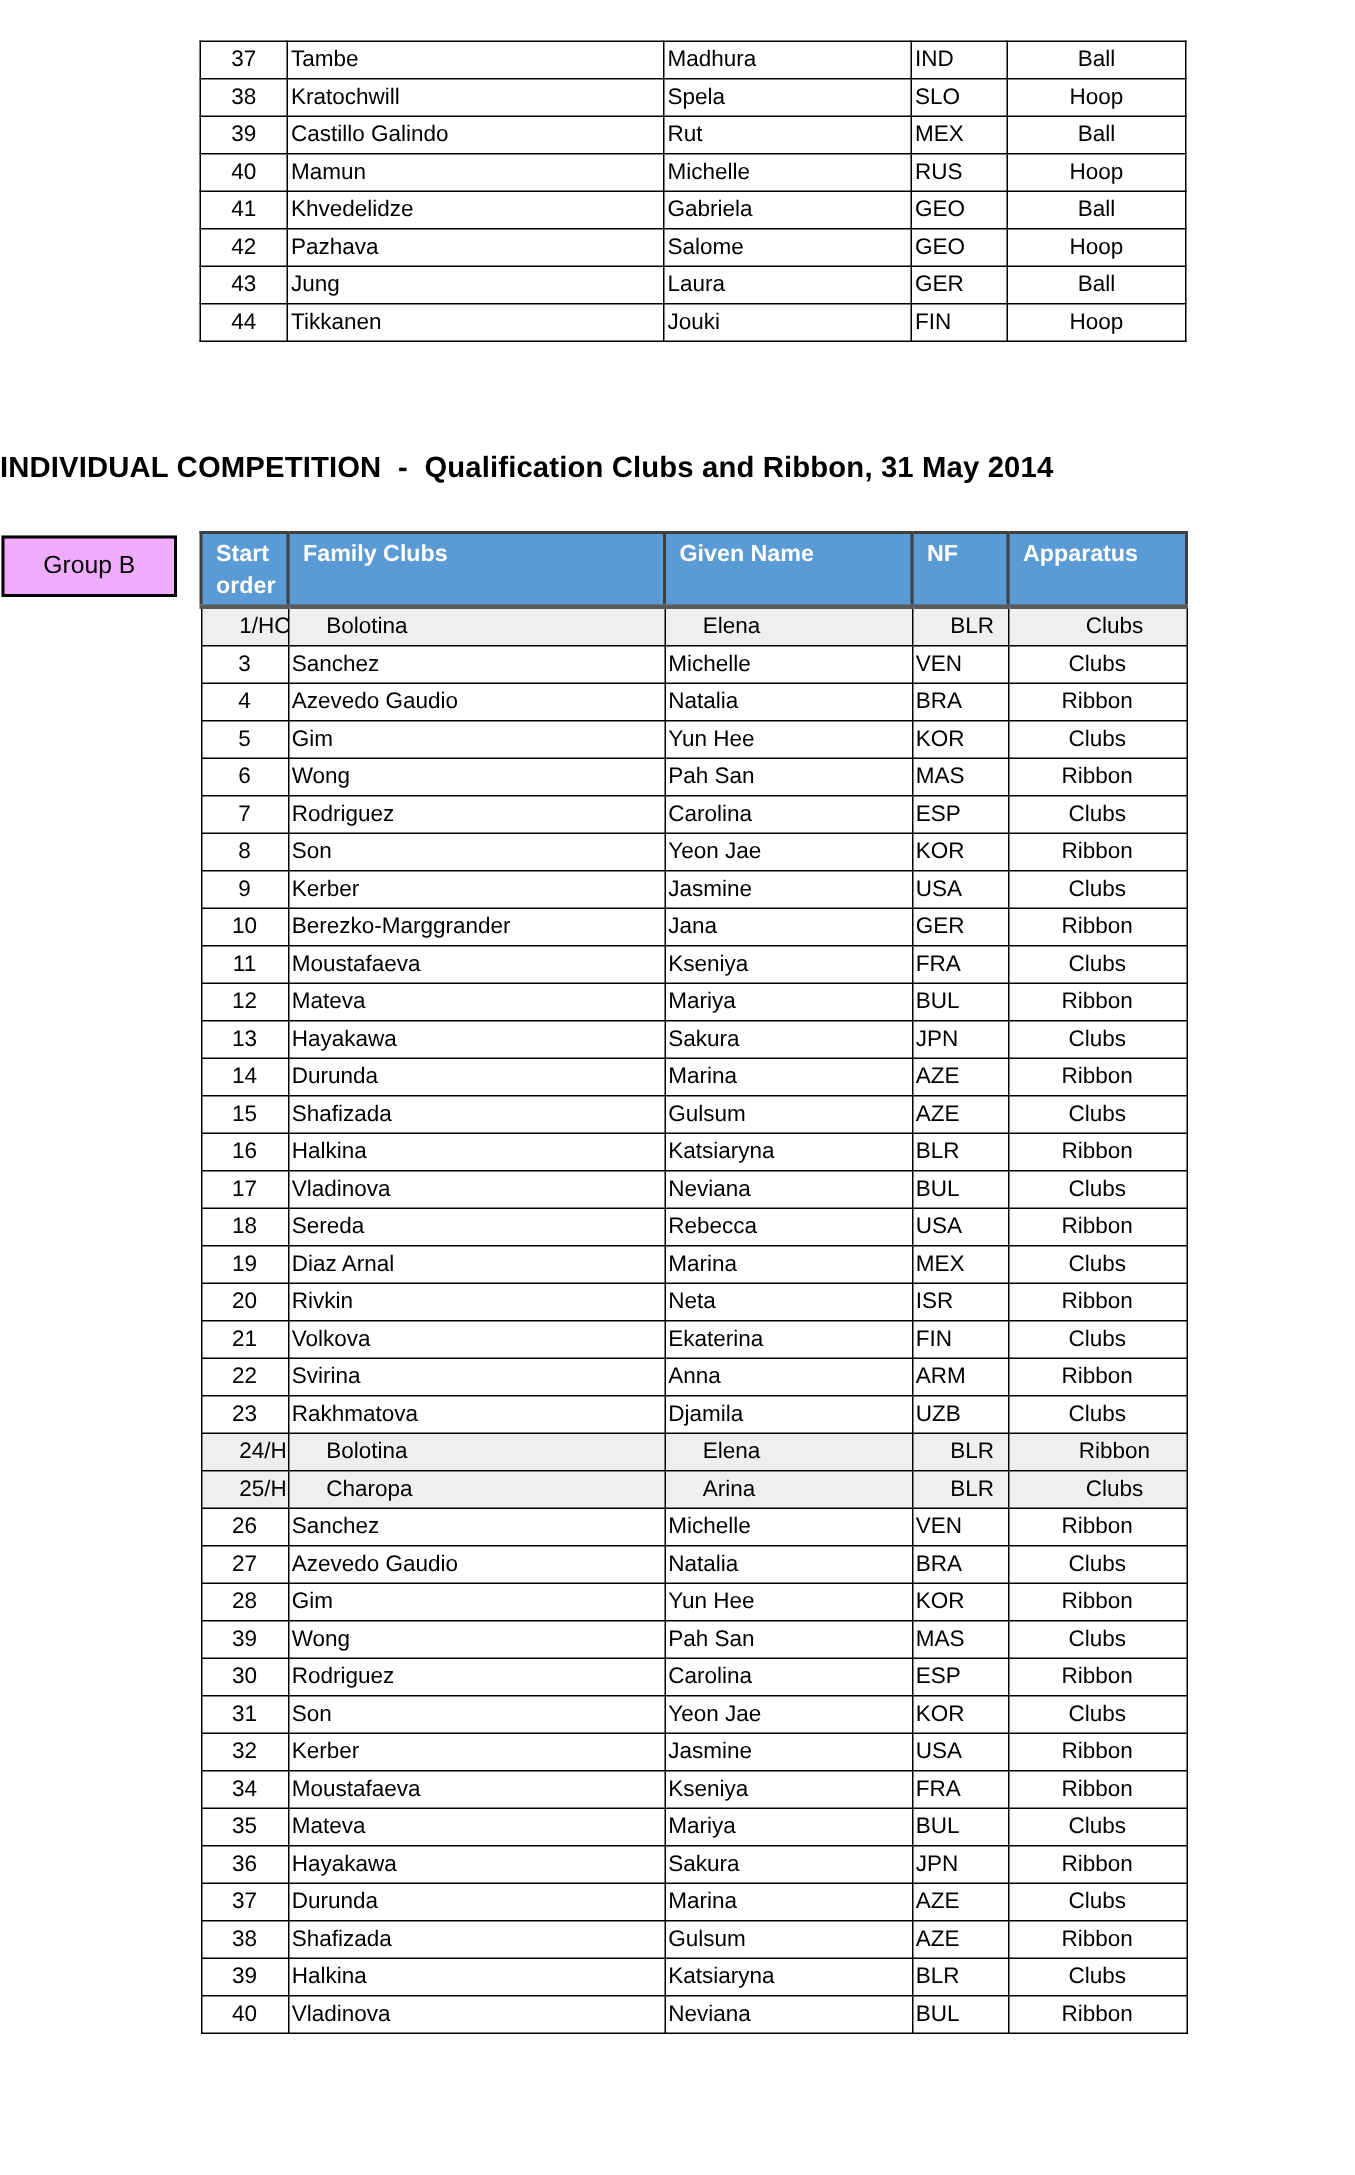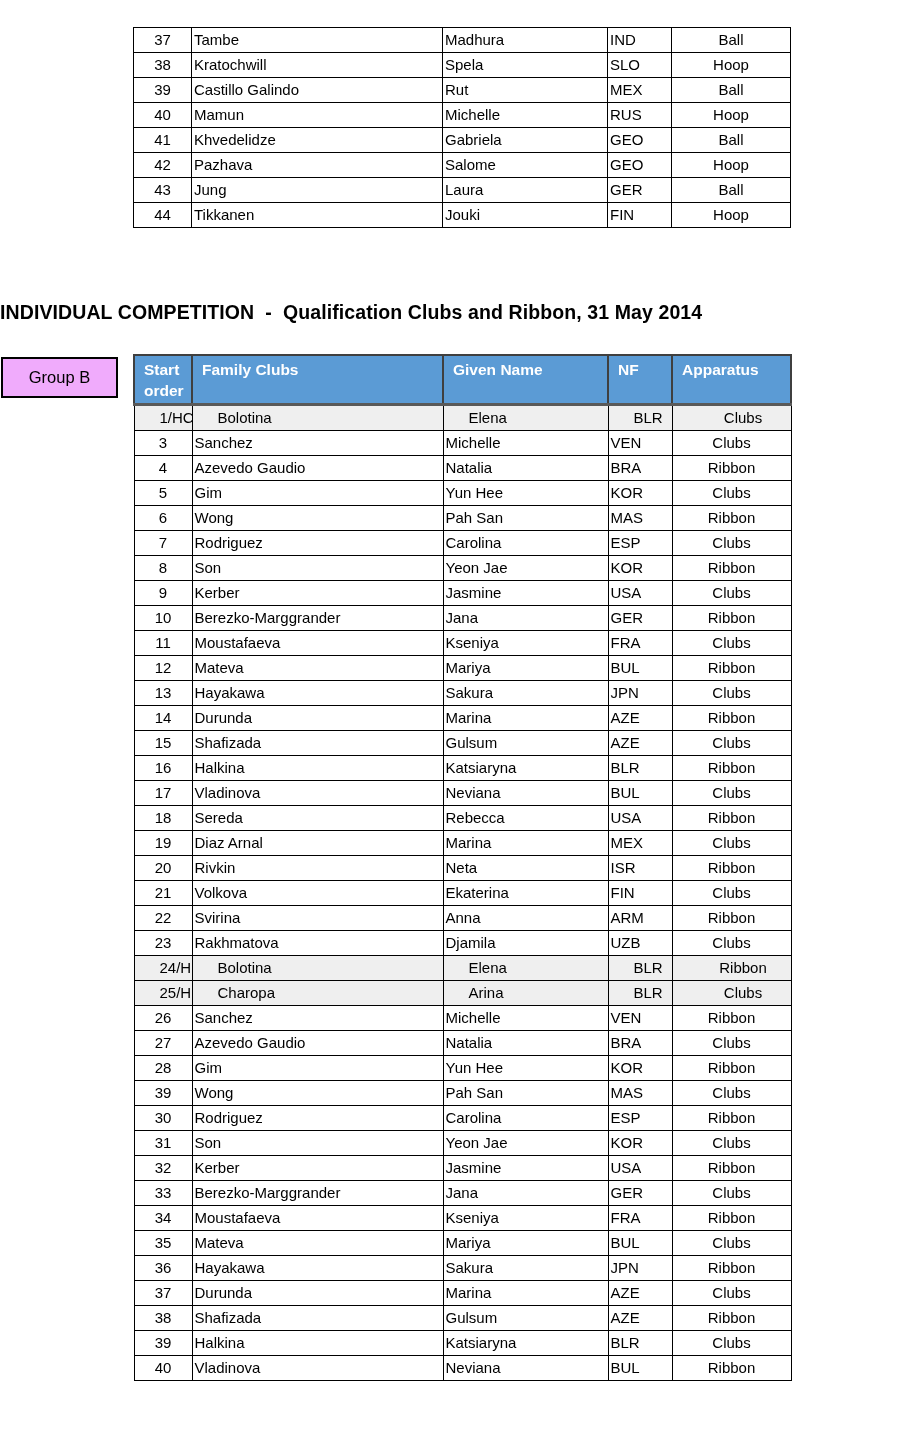--- a/index.html
+++ b/index.html
@@ -393,27 +393,20 @@
         <td class="c-app">Clubs</td>
       </tr>
       <tr>
         <td class="c-start">32</td>
         <td class="c-family">Kerber</td>
         <td class="c-given">Jasmine</td>
         <td class="c-nf">USA</td>
         <td class="c-app">Ribbon</td>
       </tr>
       <tr>
-        <td class="c-start">33</td>
-        <td class="c-family">Berezko-Marggrander</td>
-        <td class="c-given">Jana</td>
-        <td class="c-nf">GER</td>
-        <td class="c-app">Clubs</td>
-      </tr>
-      <tr>
         <td class="c-start">34</td>
         <td class="c-family">Moustafaeva</td>
         <td class="c-given">Kseniya</td>
         <td class="c-nf">FRA</td>
         <td class="c-app">Ribbon</td>
       </tr>
       <tr>
         <td class="c-start">35</td>
         <td class="c-family">Mateva</td>
         <td class="c-given">Mariya</td>

